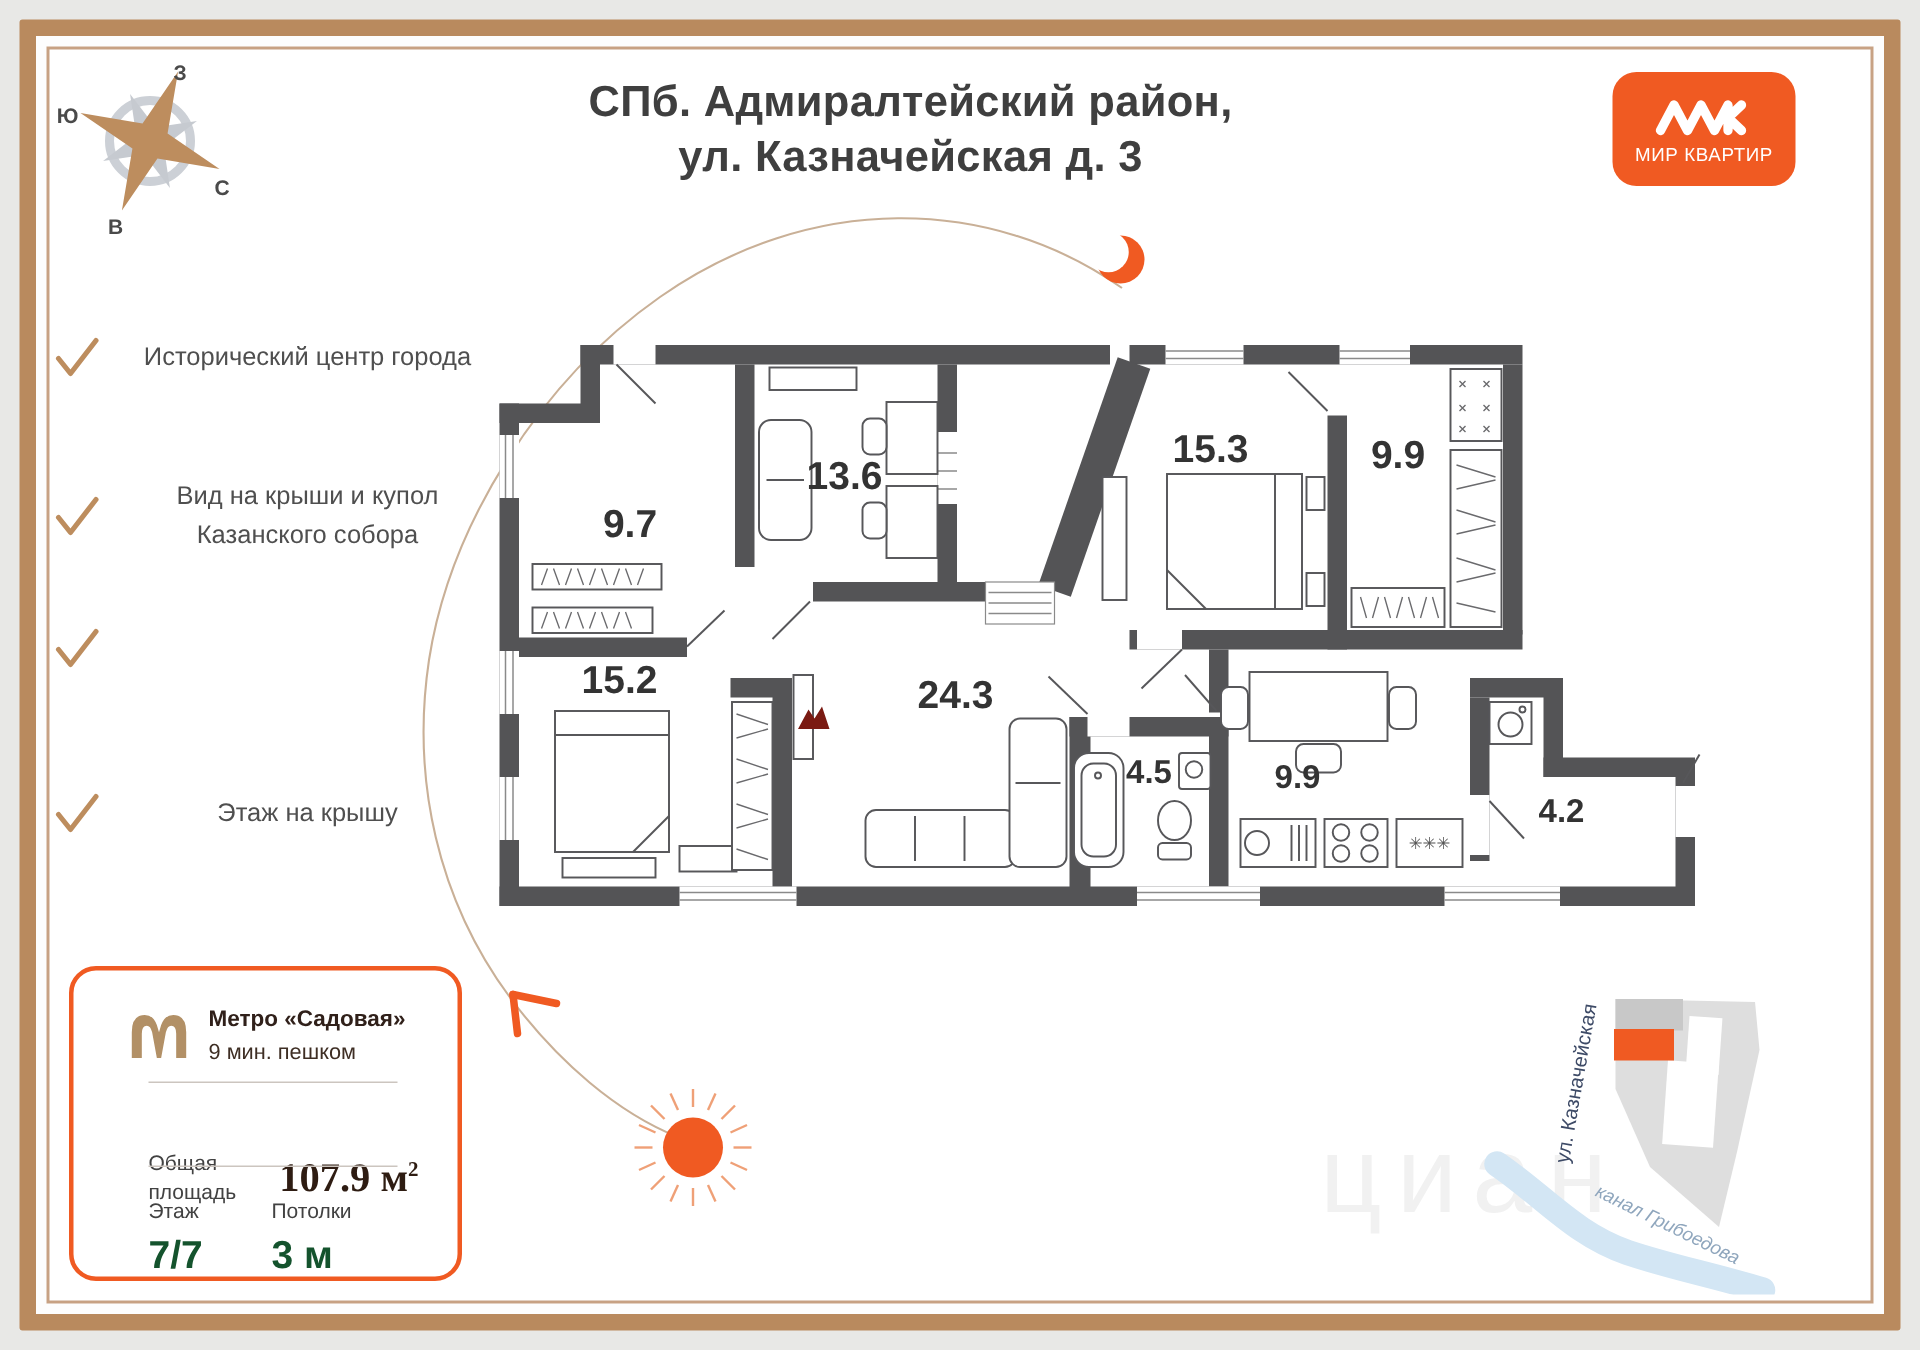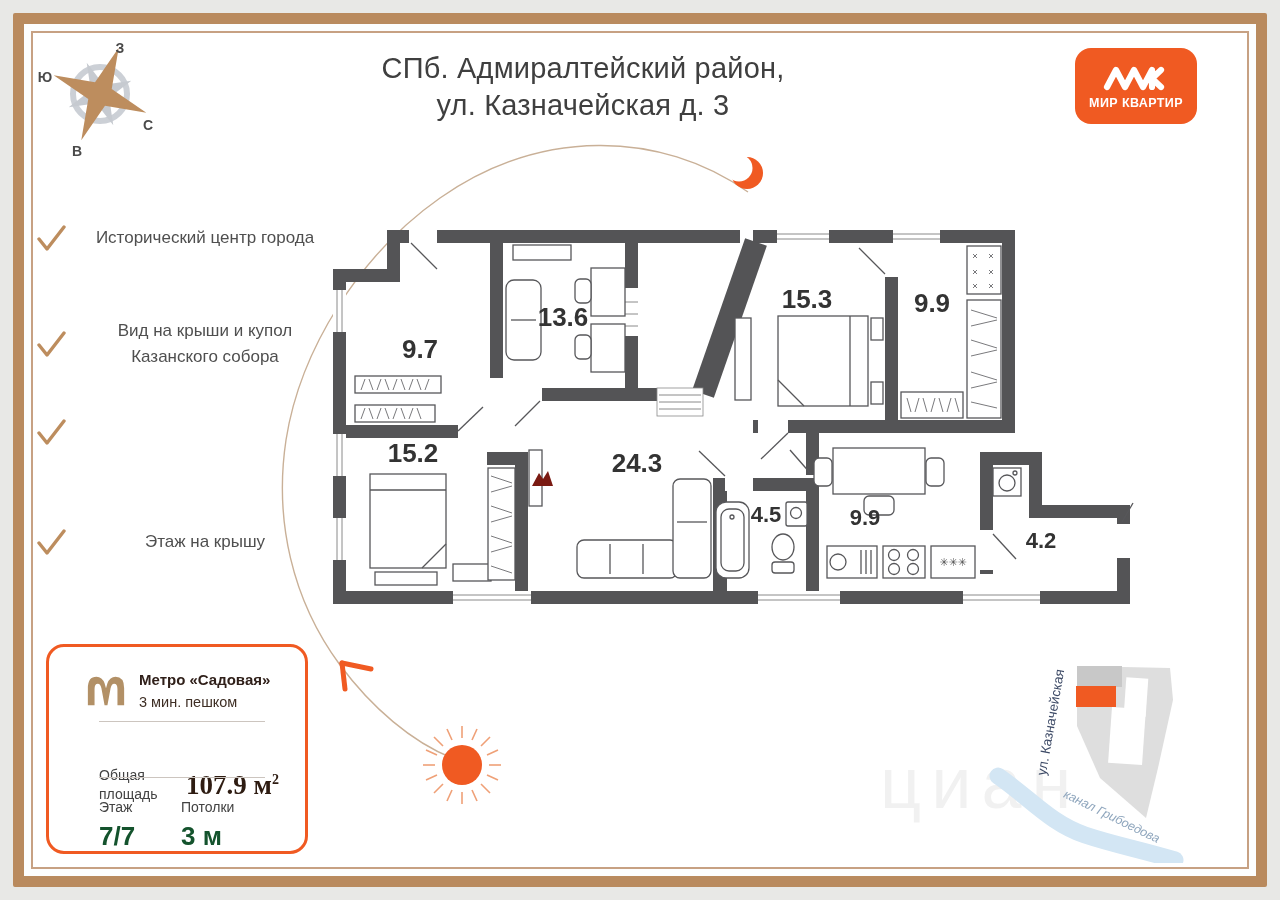--- a/index.html
+++ b/index.html
@@ -3,26 +3,26 @@
 <meta charset="utf-8">
 <style>
   html,body{margin:0;padding:0;}
   body{width:1280px;height:900px;overflow:hidden;background:#e8e8e6;
        font-family:"Liberation Sans","DejaVu Sans",sans-serif;position:relative;}
   .canvas{position:absolute;inset:0;background:#e8e8e6;}
   .frame-thick{position:absolute;inset:13px;border:11px solid #b98a5e;background:#fdfdfd;border-radius:2px;}
   .frame-thin{position:absolute;inset:31px;border:2px solid #c7a183;background:#ffffff;}
   .abs{position:absolute;}
   
-  .title{left:323px;top:50px;width:520px;text-align:center;font-size:29px;line-height:37px;
-         font-weight:400;color:#3f3f3f;letter-spacing:.2px;}
+  .title{left:347px;top:50px;width:520px;text-align:center;font-size:29px;line-height:37px;
+         font-weight:700;color:#3f3f3f;letter-spacing:.2px;}
   
   .brand{left:1075px;top:48px;width:122px;height:76px;background:#f05a22;border-radius:16px;
          display:flex;flex-direction:column;align-items:center;justify-content:center;gap:5px;}
-  .brand-label{color:#fff;font-size:12.5px;font-weight:700;letter-spacing:.4px;}
+  .brand-label{color:#fff;font-size:12.5px;font-weight:400;letter-spacing:.4px;}
   
   .check-item{left:36px;width:300px;display:flex;align-items:center;gap:8px;}
   .check-item .txt{flex:1;text-align:center;font-size:17px;line-height:26px;color:#4f4f4f;}
   .check-item .txt span{display:block;}
   
   .card{left:46px;top:644px;width:256px;height:204px;background:#fff;border:3px solid #f05a22;border-radius:18px;}
   .card .metro-row{position:absolute;top:24px;left:36px;right:12px;display:flex;align-items:center;gap:12px;}
   .card .metro-txt{flex:1;text-align:left;}
   .card .metro-txt .l1{font-size:15px;font-weight:700;color:#30201a;}
   .card .metro-txt .l2{font-size:14.5px;color:#3e2e24;margin-top:6px;}
@@ -315,21 +315,21 @@
     </g>
   </svg>
 
   <div class="abs card">
     <div class="metro-row">
       <svg width="42" height="36" viewBox="0 0 44 36">
         <path fill="#b29066" d="M3,33 V15 Q3,3 12,3 Q18,3 20.5,10 L22,15 L23.5,10 Q26,3 32,3 Q41,3 41,15 V33 H34 V16 Q34,10.5 30.5,10.5 Q28,10.5 26.8,15 L23.5,33 H20.5 L17.2,15 Q16,10.5 13.5,10.5 Q10,10.5 10,16 V33 Z"></path>
       </svg>
       <div class="metro-txt">
         <div class="l1">Метро «Садовая»</div>
-        <div class="l2">3 мин. пешком</div>
+        <div class="l2">9 мин. пешком</div>
       </div>
     </div>
     <div class="div1"></div>
     <div class="area-row">
       <div class="area-label">
         <div>Общая</div>
         <div>площадь</div>
       </div>
       <div class="area-value"><span>107.9 м</span><sup>2</sup></div>
     </div>

